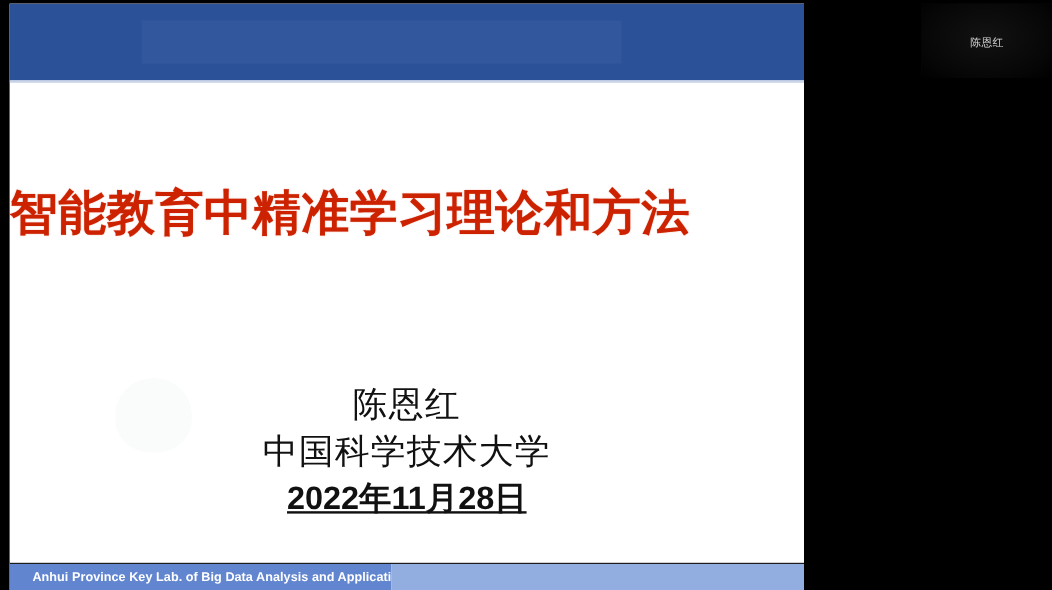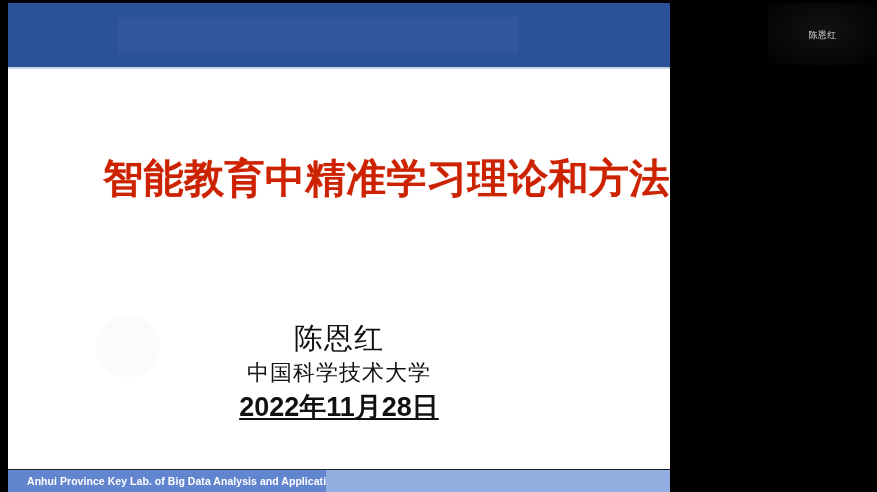--- a/index.html
+++ b/index.html
@@ -71,21 +71,21 @@
     background: rgba(120,170,140,0.035);
     pointer-events: none;
   }
 
   
   #slide-title {
     position: absolute;
     left: 0;
     top: 152px;
     width: 662px;
-    text-align: right;
+    text-align: left;
     color: #cc2200;
     font-size: 40px;
     font-weight: bold;
     letter-spacing: 0.5px;
     line-height: 1.15;
     white-space: nowrap;
     text-shadow: 0 0 1px rgba(204,34,0,0.55);
   }
 
   
@@ -100,21 +100,21 @@
   .byline-line {
     line-height: 1.18;
     white-space: nowrap;
   }
   #byline-speaker {
     font-size: 29px;
     font-weight: normal;
     letter-spacing: 1px;
   }
   #byline-affiliation {
-    font-size: 22px;
+    font-size: 29px;
     font-weight: normal;
     letter-spacing: 1px;
     margin-top: 5px;
   }
   #byline-date {
     font-size: 27px;
     font-weight: bold;
     letter-spacing: 0px;
     margin-top: 6px;
     text-decoration: underline;

